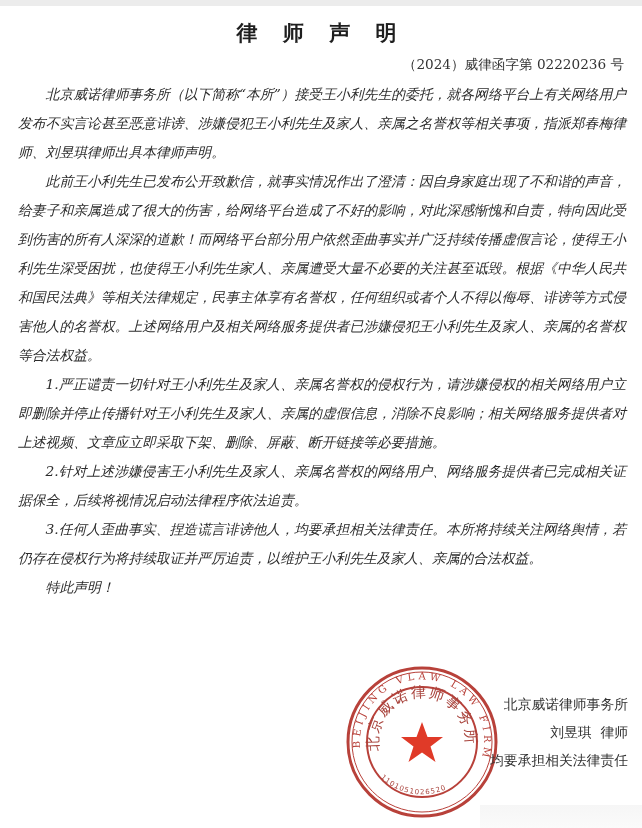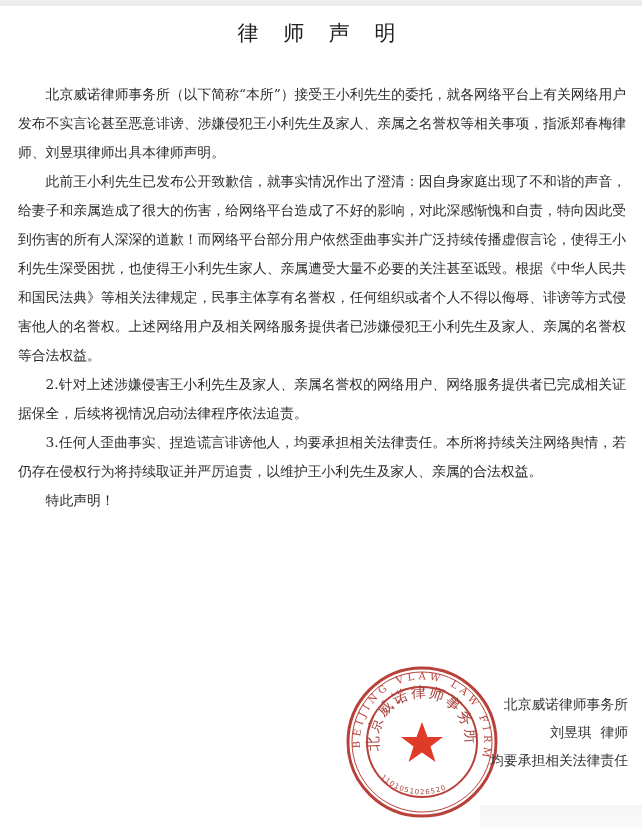--- a/index.html
+++ b/index.html
@@ -8,30 +8,31 @@
       background: #ffffff;
       font-family: "DejaVu Serif", "Liberation Serif", serif;
       color: #2a2a2a;
       position: relative;
     }
     .topbar { position: absolute; left: 0; top: 0; width: 642px; height: 6px; background: #ececec; }
     .doc { position: absolute; left: 0; top: 0; width: 642px; height: 828px; }
     .title {
       position: absolute; top: 19px; left: 0; width: 642px; text-align: center;
       font-family: "DejaVu Sans", "Liberation Sans", sans-serif;
-      font-weight: normal; font-size: 21px; letter-spacing: 9px; color: #1e1e1e;
+      font-weight: bold; font-size: 21px; letter-spacing: 9px; color: #1e1e1e;
     }
     .refno {
       position: absolute; top: 56px; right: 18px;
       font-size: 13.6px; color: #333;
     }
     .body-text {
       position: absolute; left: 18px; top: 80px; width: 608px;
       font-size: 13.8px; line-height: 29px; color: #2b2b2b;
       text-align: justify;
+      font-style: italic;
     }
     .body-text p { margin: 0; text-indent: 2em; }
     .sign {
       position: absolute; right: 14px; top: 690px; text-align: right;
       font-size: 13.8px; line-height: 28px; color: #333;
     }
     .sign div { margin: 0; }
     .stamp {
       position: absolute; left: 342px; top: 662px; width: 160px; height: 158px;
     }
@@ -40,24 +41,26 @@
       background: linear-gradient(to bottom, rgba(240,240,240,0.6), rgba(250,250,250,0.9));
     }
   </style>
 </head>
 <body>
 
 <div class="topbar"></div>
 
 <div class="doc">
   <div class="title">律 师 声 明</div>
+  <div class="refno">（2024）威律函字第 02220236 号</div>
 
   <div class="body-text">
     <p>北京威诺律师事务所（以下简称“本所”）接受王小利先生的委托，就各网络平台上有关网络用户发布不实言论甚至恶意诽谤、涉嫌侵犯王小利先生及家人、亲属之名誉权等相关事项，指派郑春梅律师、刘昱琪律师出具本律师声明。</p>
     <p>此前王小利先生已发布公开致歉信，就事实情况作出了澄清：因自身家庭出现了不和谐的声音，给妻子和亲属造成了很大的伤害，给网络平台造成了不好的影响，对此深感惭愧和自责，特向因此受到伤害的所有人深深的道歉！而网络平台部分用户依然歪曲事实并广泛持续传播虚假言论，使得王小利先生深受困扰，也使得王小利先生家人、亲属遭受大量不必要的关注甚至诋毁。根据《中华人民共和国民法典》等相关法律规定，民事主体享有名誉权，任何组织或者个人不得以侮辱、诽谤等方式侵害他人的名誉权。上述网络用户及相关网络服务提供者已涉嫌侵犯王小利先生及家人、亲属的名誉权等合法权益。</p>
+    <p>1.严正谴责一切针对王小利先生及家人、亲属名誉权的侵权行为，请涉嫌侵权的相关网络用户立即删除并停止传播针对王小利先生及家人、亲属的虚假信息，消除不良影响；相关网络服务提供者对上述视频、文章应立即采取下架、删除、屏蔽、断开链接等必要措施。</p>
     <p>2.针对上述涉嫌侵害王小利先生及家人、亲属名誉权的网络用户、网络服务提供者已完成相关证据保全，后续将视情况启动法律程序依法追责。</p>
     <p>3.任何人歪曲事实、捏造谎言诽谤他人，均要承担相关法律责任。本所将持续关注网络舆情，若仍存在侵权行为将持续取证并严厉追责，以维护王小利先生及家人、亲属的合法权益。</p>
     <p>特此声明！</p>
   </div>
 
   <div class="stamp">
     <svg width="160" height="158" viewBox="0 0 160 158">
       <defs>
         <path id="outerArc" d="M 20,95 A 62,62 0 1 1 140,95"></path>
         <path id="innerArc" d="M 38,92 A 44,44 0 1 1 122,92"></path>

